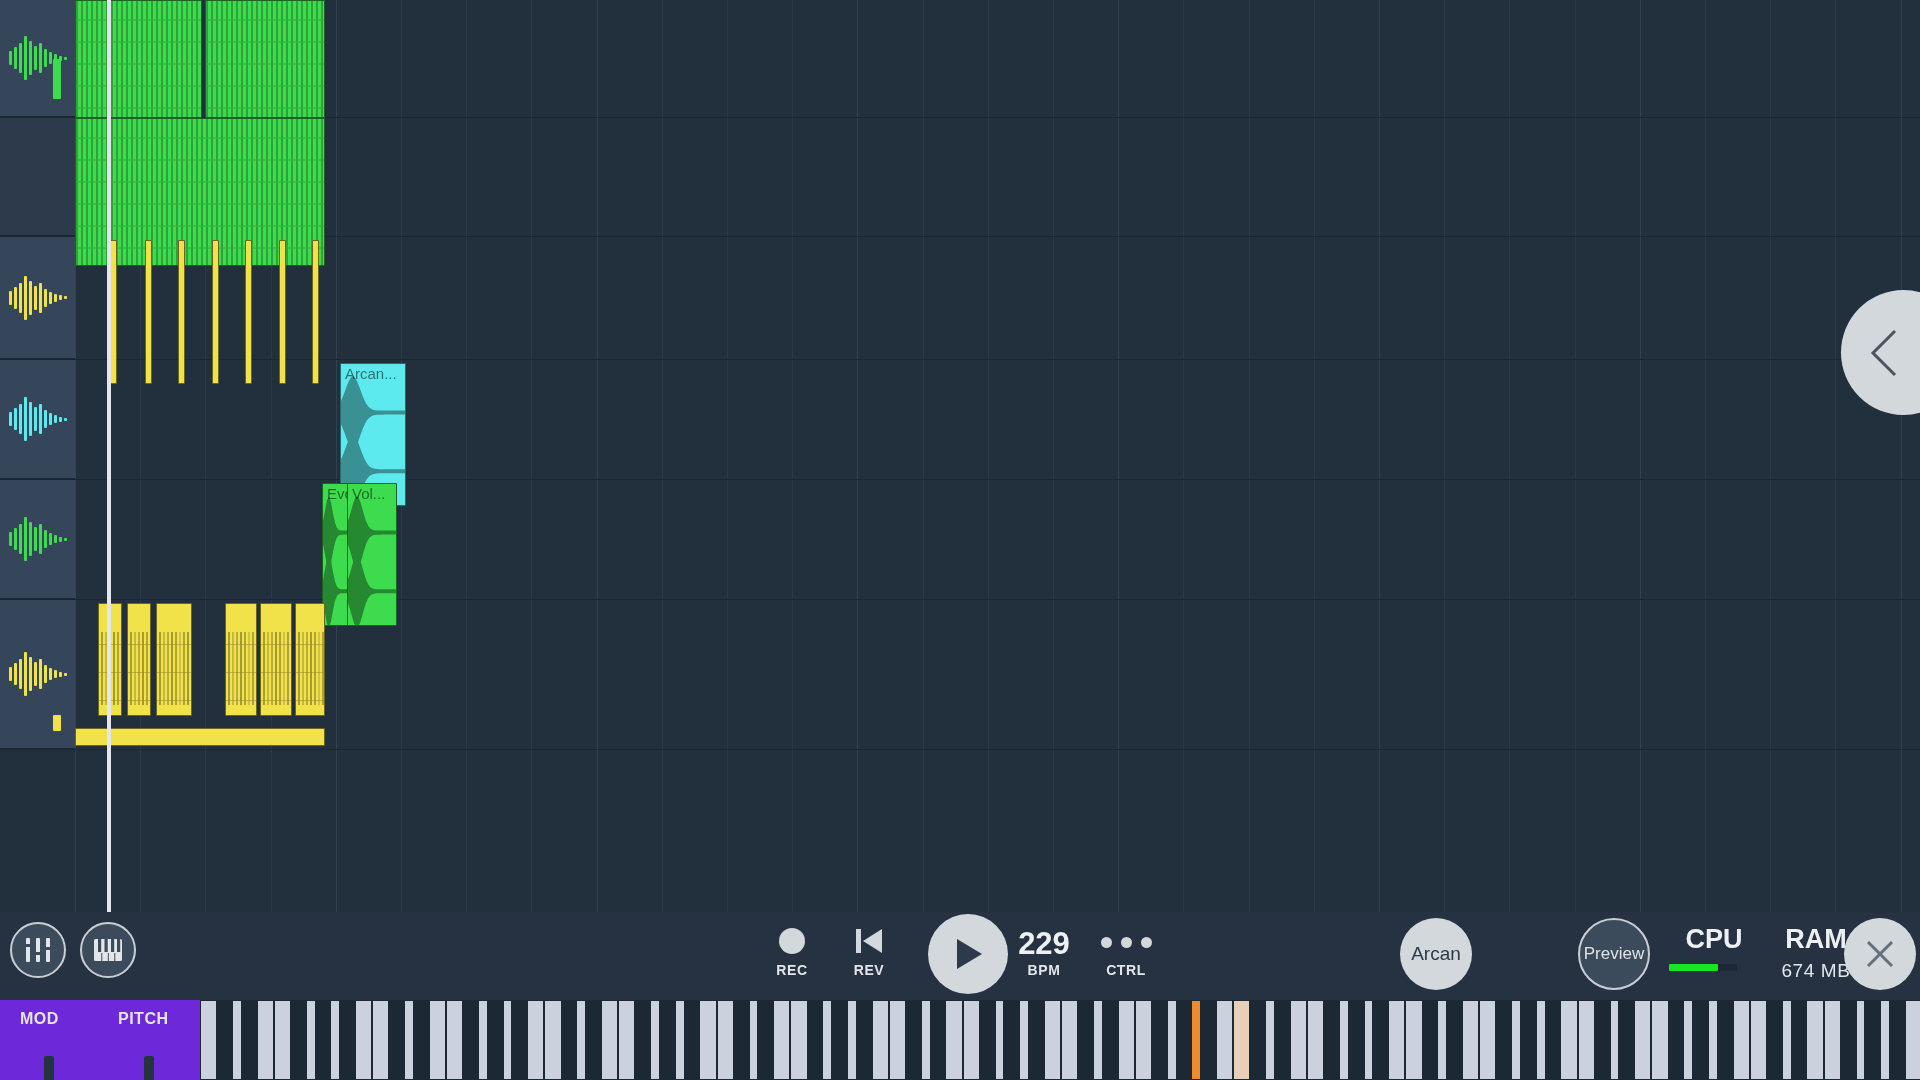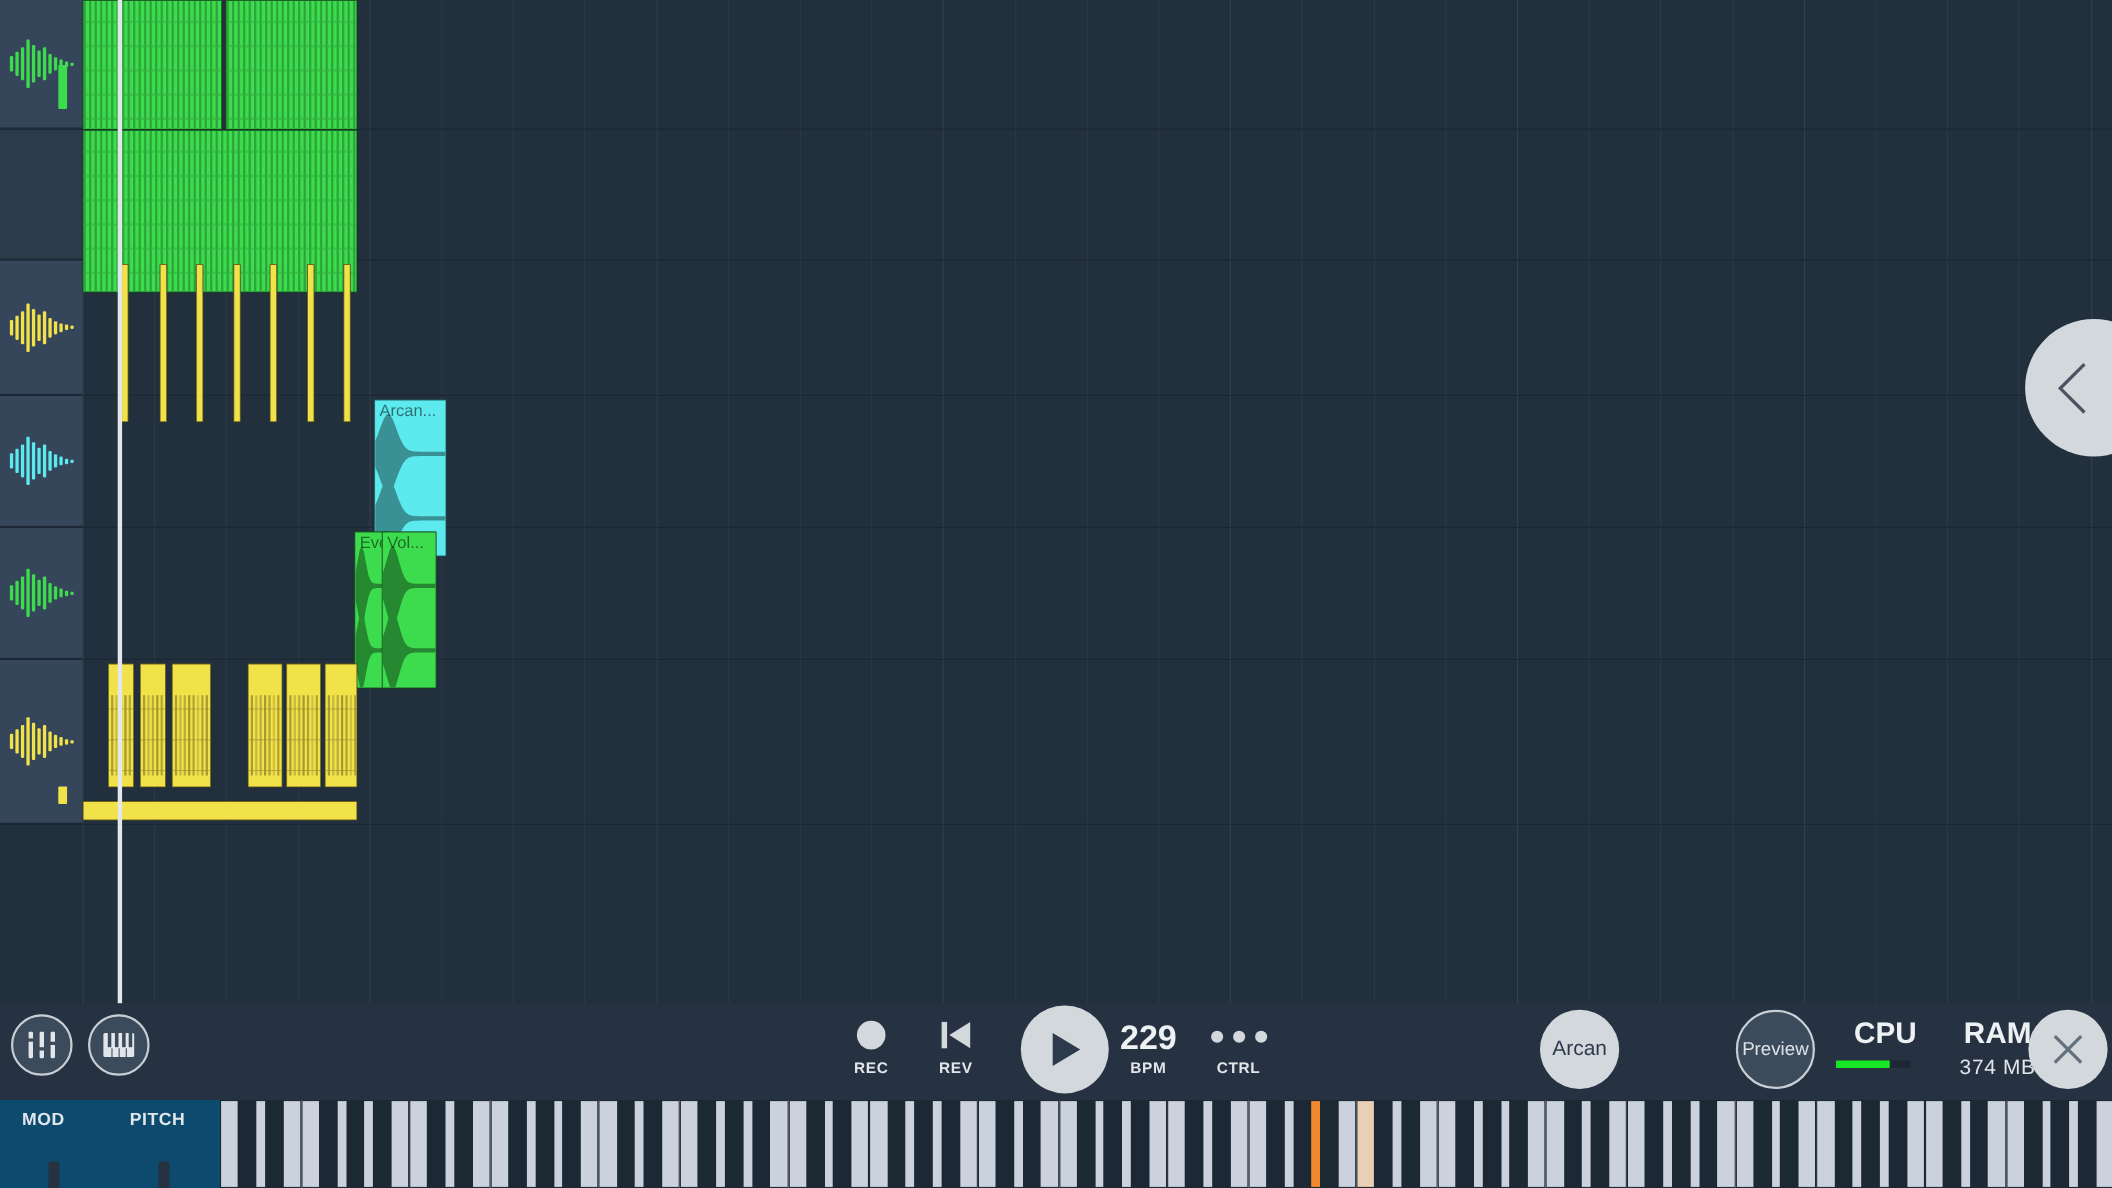--- a/index.html
+++ b/index.html
@@ -68,21 +68,21 @@
   .tb-label {
     position: absolute; font-size: 14px; color: #e2e6ea; letter-spacing: .6px;
     text-align: center; font-weight: bold;
   }
   .tb-big { position: absolute; font-size: 31px; color: #eef1f4; font-weight: bold; text-align: center; }
   #cpu-bar-bg { position: absolute; height: 7px; background: #1d2834; border-radius: 1px; }
   #cpu-bar-fill { position: absolute; height: 7px; background: #19e527; border-radius: 1px; }
 
   
   #bottom { position: absolute; left: 0; top: 1000px; width: 1920px; height: 80px; background: #1d2835; }
-  #modpitch { position: absolute; left: 0; top: 0; width: 200px; height: 80px; background: #0c4a6e; }
+  #modpitch { position: absolute; left: 0; top: 0; width: 200px; height: 80px; background: #6d28d9; }
   .mp-text { position: absolute; top: 10px; font-size: 16px; color: #e2e6ea; font-weight: bold; letter-spacing: .5px; }
   .mp-slot { position: absolute; top: 56px; width: 10px; height: 30px; background: #26323f; border-radius: 2px; }
 
   #keys { position: absolute; left: 200px; top: 0; width: 1720px; height: 80px; background: #1d2835; }
   .wkey { position: absolute; top: 0; height: 80px; background: #cbd2de; border: 1px solid #1d2835; }
   .wkey.hot { background: #f08a2e; }
   .wkey.warm { background: #e8cfb6; }
   .bkey { position: absolute; top: 0; height: 80px; background: #1d2835; }
 </style>
 </head>
@@ -523,21 +523,21 @@
     <div class="round-btn" style="left:1400px; top:6px; width:72px; height:72px; font-size:19px;">Arcan</div>
 
     <div class="round-outline" style="left:1578px; top:6px; width:72px; height:72px; font-size:17px;">Preview</div>
 
     <div class="tb-big" style="left:1664px; top:12px; width:100px; font-size:27px;">CPU</div>
     <div id="cpu-bar-bg" style="left:1669px; top:52px; width:68px;">
       <div id="cpu-bar-fill" style="width: 48.96px;"></div>
     </div>
 
     <div class="tb-big" style="left:1762px; top:12px; width:108px; font-size:27px;">RAM</div>
-    <div class="tb-label" style="left:1756px; top:48px; width:120px; font-size:19px; font-weight:normal;">374 MB</div>
+    <div class="tb-label" style="left:1756px; top:48px; width:120px; font-size:19px; font-weight:normal;">674 MB</div>
 
     <div class="round-btn" style="left:1844px; top:6px; width:72px; height:72px;">
       <svg width="34" height="34" viewBox="0 0 34 34" aria-hidden="true">
         <line x1="5" y1="5" x2="29" y2="29" stroke="#64707d" stroke-width="3"></line>
         <line x1="29" y1="5" x2="5" y2="29" stroke="#64707d" stroke-width="3"></line>
       </svg>
     </div>
   </div>
 
   <div id="bottom">

